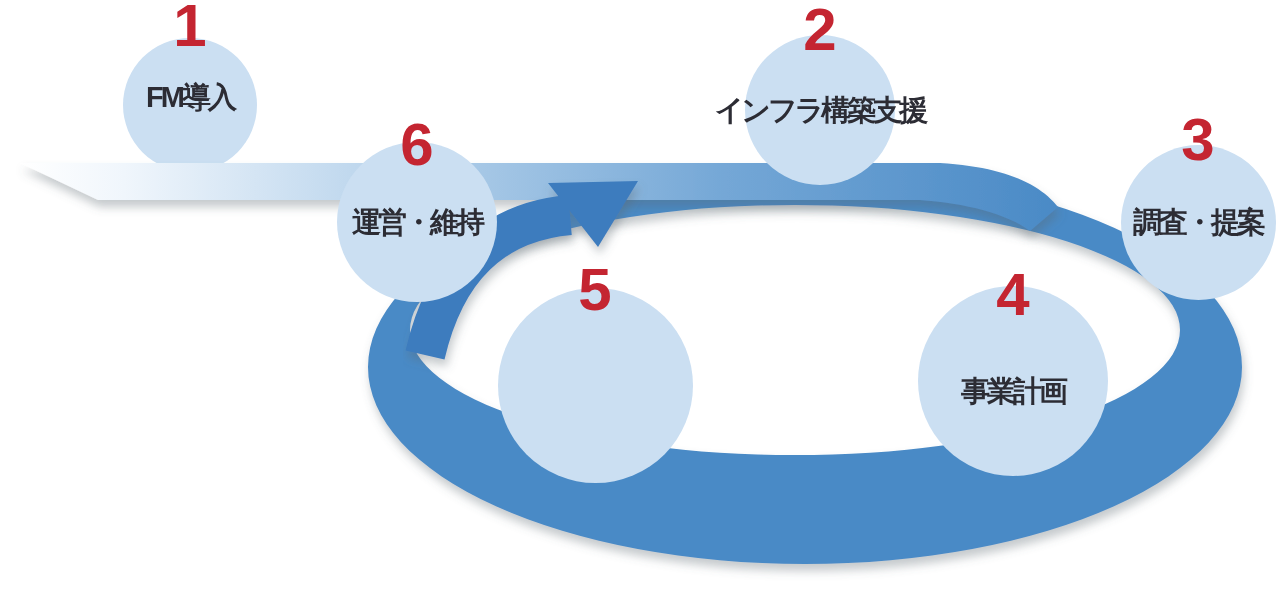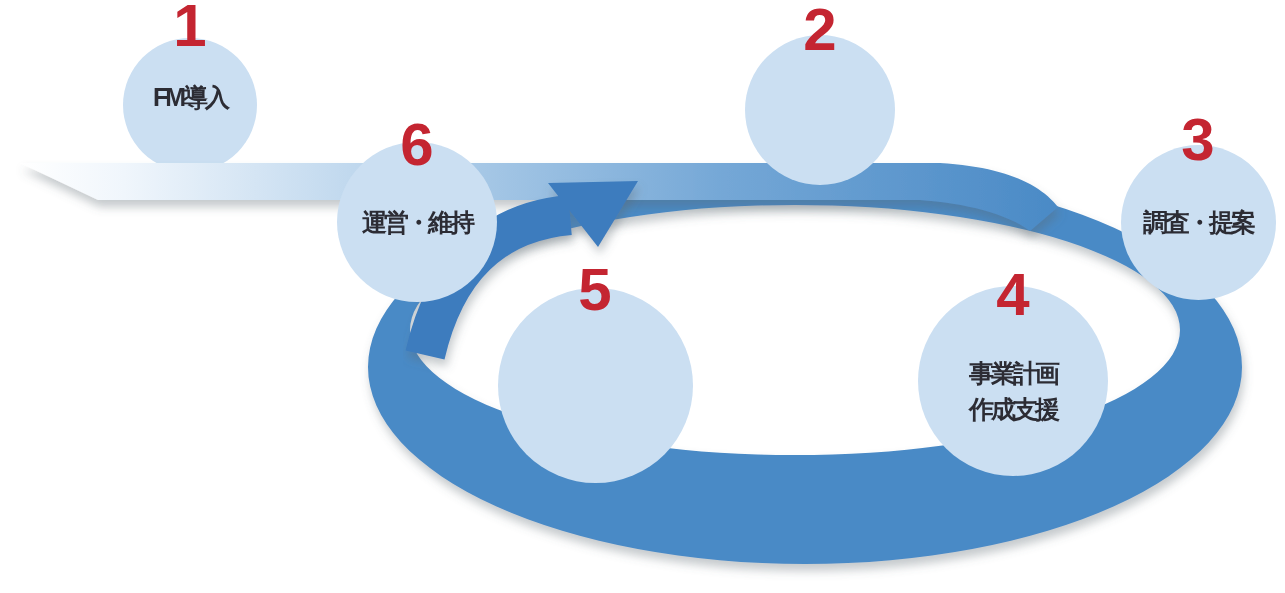--- a/index.html
+++ b/index.html
@@ -33,21 +33,21 @@
     bottom:calc(var(--d) / 2 - var(--noff,18px));
     text-align:center;
     font-size:60px;font-weight:bold;line-height:0.9;
     color:var(--number-red);
   }
   .label{
     position:absolute;
     left:0;top:var(--loff,0px);
     transform:translate(-50%,-50%);
     text-align:center;white-space:nowrap;
-    font-size:25px;font-weight:bold;line-height:1.45;
+    font-size:29px;font-weight:bold;line-height:1.45;
     letter-spacing:-3px;
     color:var(--label-text);
   }
   .label .line:empty{display:none;}
 </style>
 </head>
 <body>
 
 <div id="canvas">
 
@@ -82,37 +82,37 @@
     <g filter="url(#ds)">
       <path d="M 425 355 Q 455 225 570 215" fill="none" style="stroke:var(--arrow-blue)" stroke-width="40"></path>
       <polygon style="fill:var(--arrow-blue)" points="638,181 548,183 598,247"></polygon>
     </g>
   </svg>
 
   <div class="step" style="--cx:820px;--cy:110px;--d:150px;--noff:22px;">
     <div class="circle"></div>
     <div class="num">2</div>
     <div class="label">
+        <div class="line">インフラ構築支援</div>
       </div>
   </div>
 
   <div class="step" style="--cx:1198px;--cy:222px;--d:155px;--noff:22px;">
     <div class="circle"></div>
     <div class="num">3</div>
     <div class="label">
         <div class="line">調査・提案</div>
       </div>
   </div>
 
   <div class="step" style="--cx:1013px;--cy:381px;--d:190px;--noff:36px;--loff:10px;">
     <div class="circle"></div>
     <div class="num">4</div>
     <div class="label">
         <div class="line">事業計画</div>
-        <div class="line">作成支援</div>
       </div>
   </div>
 
   <div class="step" style="--cx:595px;--cy:385px;--d:195px;--noff:29px;--loff:5px;">
     <div class="circle"></div>
     <div class="num">5</div>
     <div class="label">
       </div>
   </div>
 

